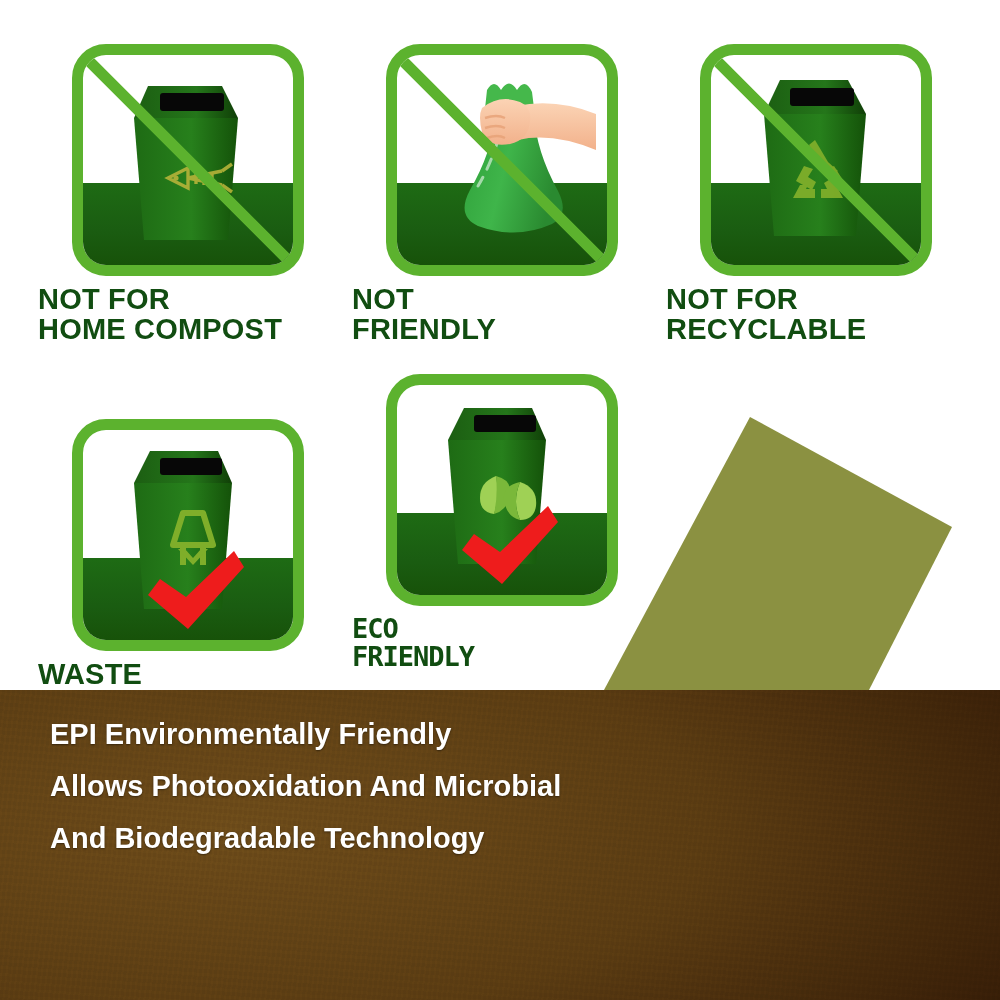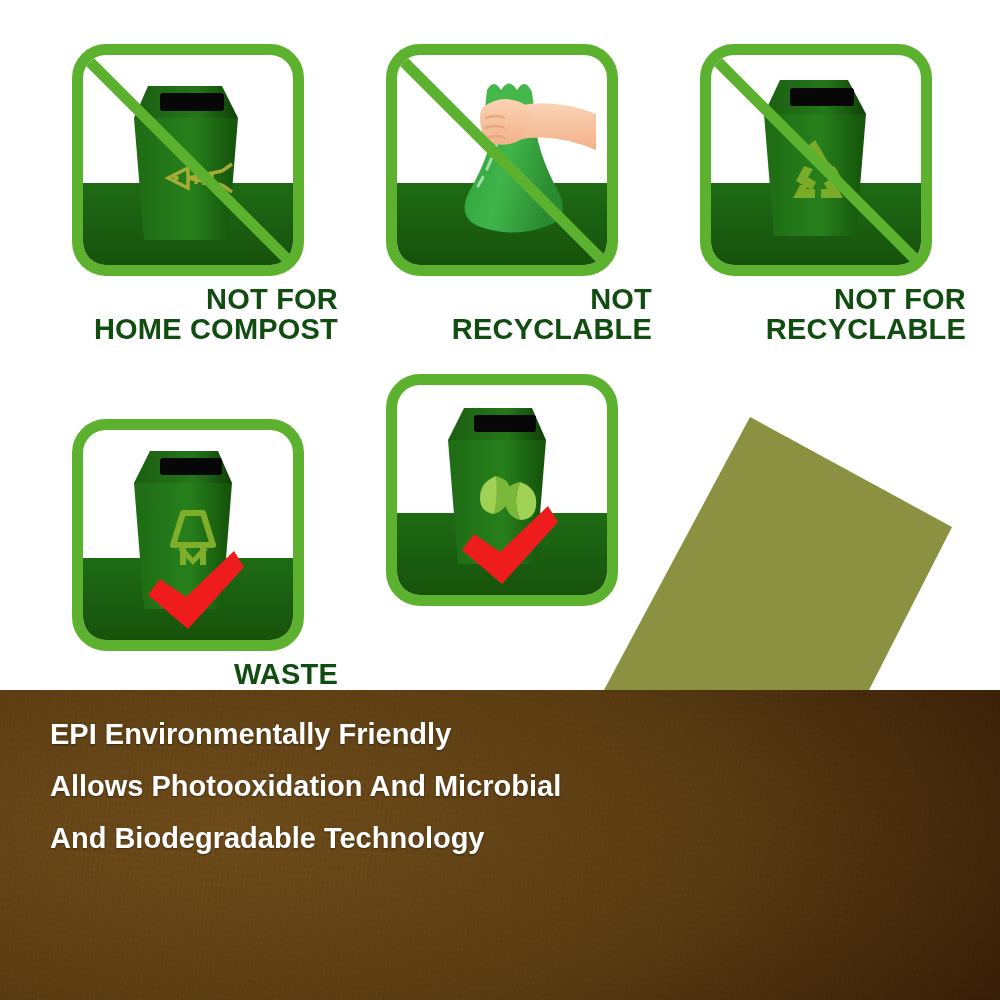--- a/index.html
+++ b/index.html
@@ -30,21 +30,21 @@
   .ground{
     position:absolute;left:0;right:0;bottom:0;height:39%;
     background:linear-gradient(180deg,#1e6b14 0%,#1a5c11 60%,#175209 100%);
   }
   .slash{
     position:absolute;left:0;top:0;width:100%;height:100%;
     pointer-events:none;
   }
   .badge-caption{
     margin-top:9px;
-    text-align:right;
+    text-align:left;
     color:#114d11;
     font-size:29px;
     line-height:1.02;
     font-weight:700;
     letter-spacing:.2px;
     white-space:pre-line;
     font-family:"Liberation Sans", sans-serif;
   }
   .badge-caption.mono{
     font-family:"DejaVu Sans Mono", monospace;
@@ -157,21 +157,21 @@
                 <path d="M99 84 q12 -4 20 0"></path>
                 <path d="M101 94 q11 -4 18 0"></path>
             </g>
           </svg>
           <svg class="slash" viewBox="0 0 210 210">
             <line x1="4" y1="4" x2="206" y2="206" stroke="#5cb22e" stroke-width="11" stroke-linecap="round"></line>
           </svg>
         </div>
       </div>
       <div class="badge-caption">NOT
-RECYCLABLE</div>
+FRIENDLY</div>
     </div>
 
     <div class="icon-cell" style="left:666px;top:44px;">
       <div class="badge">
         <div class="badge-frame">
           <div class="ground"></div>
           <svg viewBox="0 0 232 232" width="232" height="232" style="position:absolute;left:-11px;top:-11px;">
             <defs>
               <linearGradient id="binBody3" x1="0" y1="0" x2="1" y2="0">
                 <stop offset="0" stop-color="#1e6b14"></stop>
@@ -265,20 +265,22 @@
               <path d="M110 102 q2 20 -2 38 q14 -4 16 -20 q2 -14 -14 -18 z" fill="#7ab83a"></path>
               <path d="M134 108 q18 6 16 24 q-2 14 -16 14 q-8 -18 0 -38 z" fill="#9fd155"></path>
               <path d="M134 108 q-8 20 0 38 q-14 -4 -16 -20 q-2 -14 16 -18 z" fill="#7ab83a"></path>
             </g>
           </svg>
           <svg class="slash" viewBox="0 0 232 232" style="left:-11px;top:-11px;width:232px;height:232px;">
             <path d="M76 176 l12 -16 l26 18 l48 -46 l10 16 l-56 62 z" fill="#ee1c1c"></path>
           </svg>
         </div>
       </div>
+      <div class="badge-caption mono">ECO
+FRIENDLY</div>
     </div>
 
   </div>
 
   <svg id="olive-sheet" viewBox="0 0 1000 1000">
     <polygon points="750,417 952,527 869,690 604,690" fill="#8b9141"></polygon>
   </svg>
 
   <div id="brown-band">
     <div id="brown-noise"></div>

